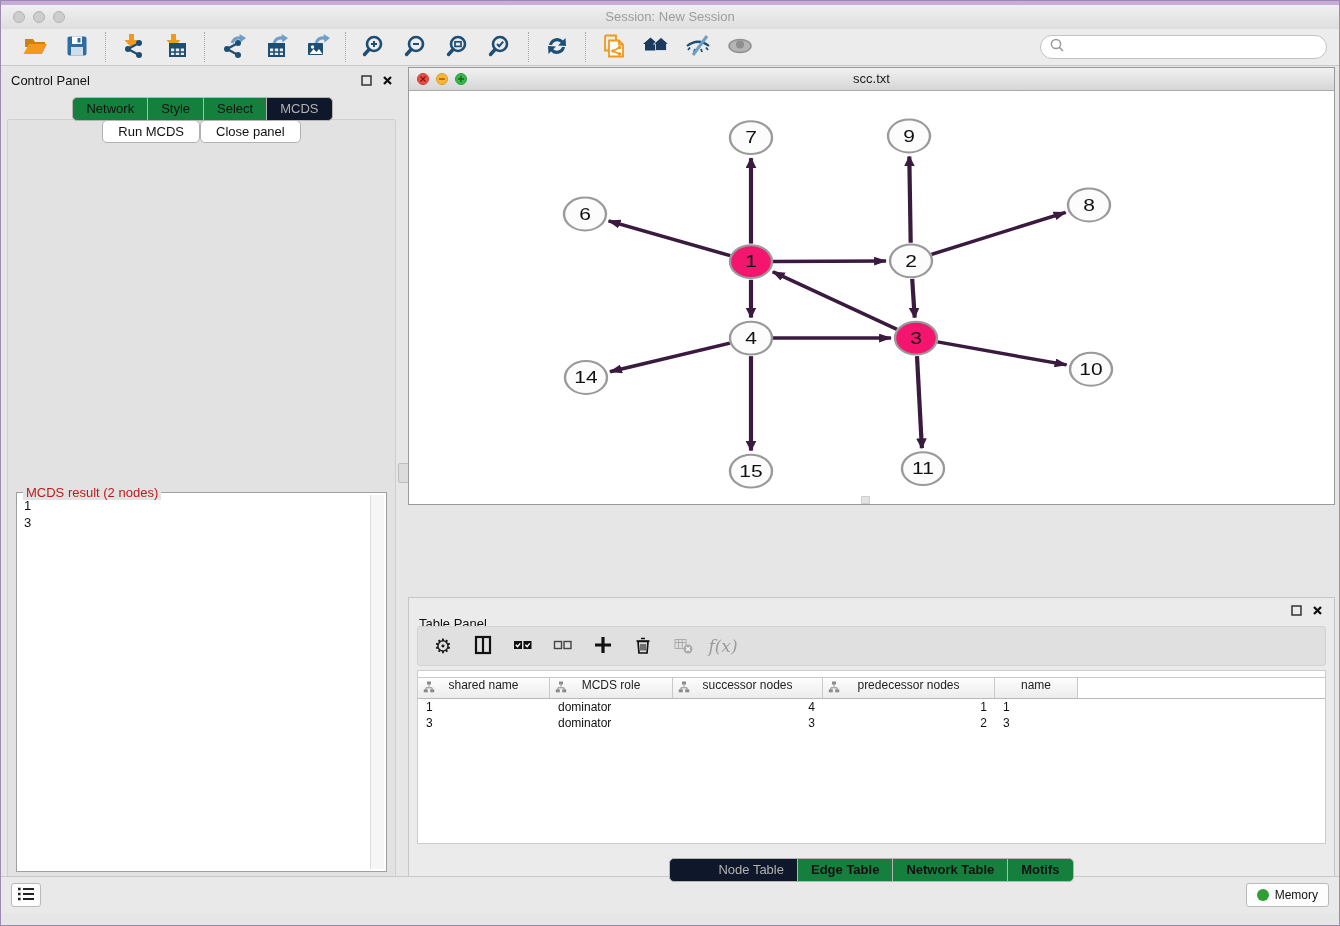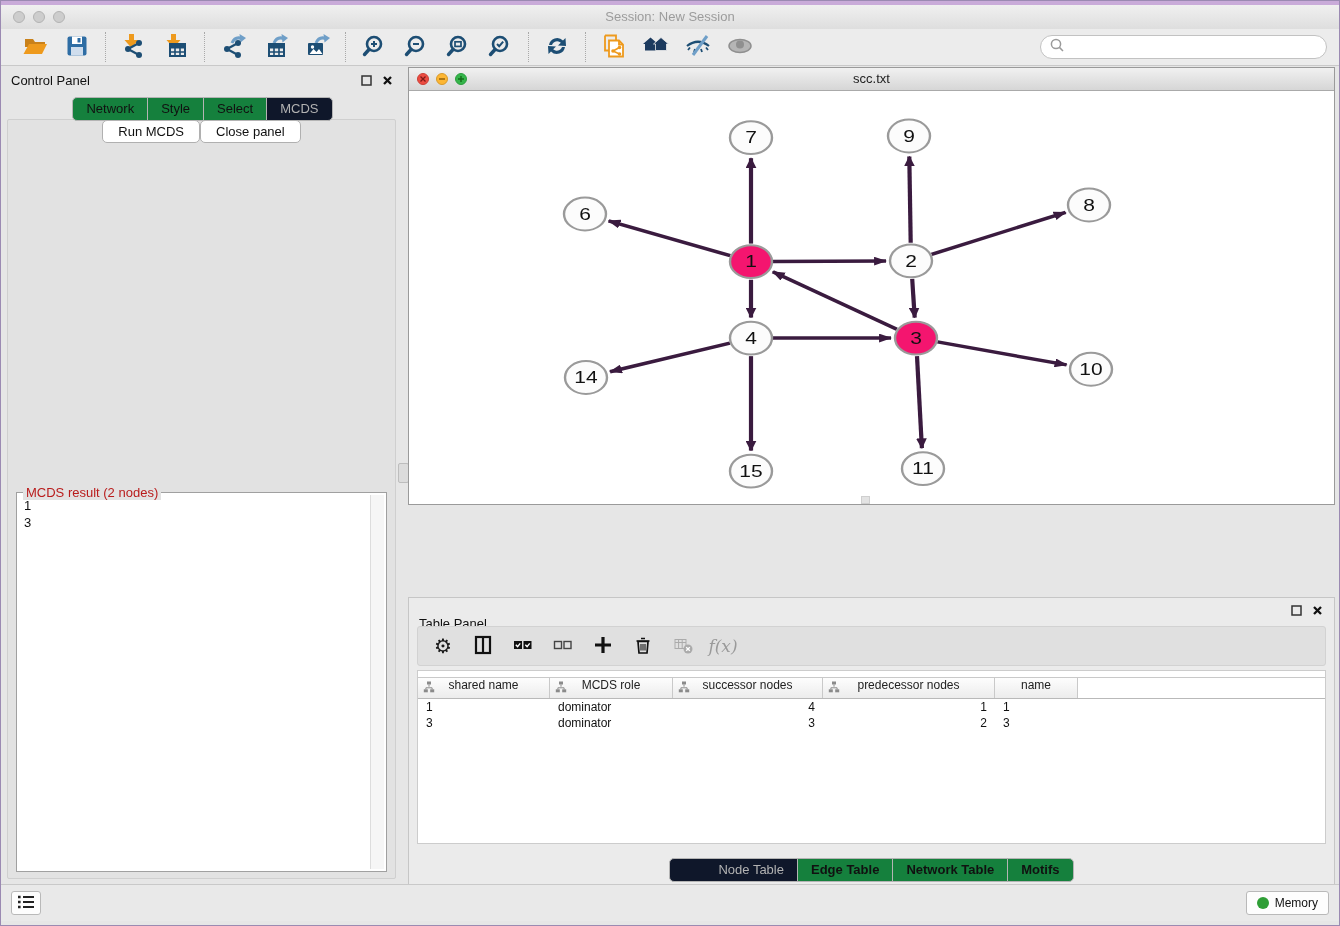--- a/index.html
+++ b/index.html
@@ -81,21 +81,21 @@
   .glyph-fx{font-family:"DejaVu Serif",serif;font-style:italic;font-size:17px;color:#9a9a9a;}
   .tp-table{position:absolute;left:8px;right:8px;top:72px;bottom:46px;background:#fff;border:1px solid #ccc;overflow:hidden;}
   .thead{display:flex;height:20px;margin-top:6px;border-top:1px solid #c9c9c9;border-bottom:1px solid #b9b9b9;}
   .th{position:relative;display:flex;align-items:flex-start;justify-content:center;box-sizing:border-box;
       border-right:1px solid #c9c9c9;background:linear-gradient(#fdfdfd,#ececec);font-size:12px;color:#222;cursor:pointer;}
   .th .col-icon{position:absolute;left:5px;top:3px;display:inline-flex;}
   .tr{display:flex;height:16px;align-items:center;cursor:default;}
   .td{box-sizing:border-box;padding:0 8px;font-size:12px;color:#111;overflow:hidden;white-space:nowrap;}
   .tp-seg{bottom:8px;top:auto;}
   
-  .status-bar{position:absolute;left:0;bottom:4px;right:0;height:36px;border-top:1px solid #c9c9c9;background:#e9e9e9;}
+  .status-bar{position:absolute;left:0;bottom:12px;right:0;height:36px;border-top:1px solid #c9c9c9;background:#e9e9e9;}
   .list-btn{position:absolute;left:10px;top:6px;width:30px;height:24px;background:#fdfdfd;border:1px solid #b9b9b9;
             border-radius:3px;display:flex;align-items:center;justify-content:center;cursor:pointer;}
   .memory-btn{position:absolute;right:10px;top:6px;height:24px;padding:0 10px;background:#fdfdfd;border:1px solid #b9b9b9;
             border-radius:3px;display:flex;align-items:center;gap:6px;font-size:12px;cursor:pointer;
             font-family:"Liberation Sans",sans-serif;color:#111;}
   .mem-dot{width:12px;height:12px;border-radius:50%;background:#2f9e36;}
 </style>
 </head>
 <body>
 

